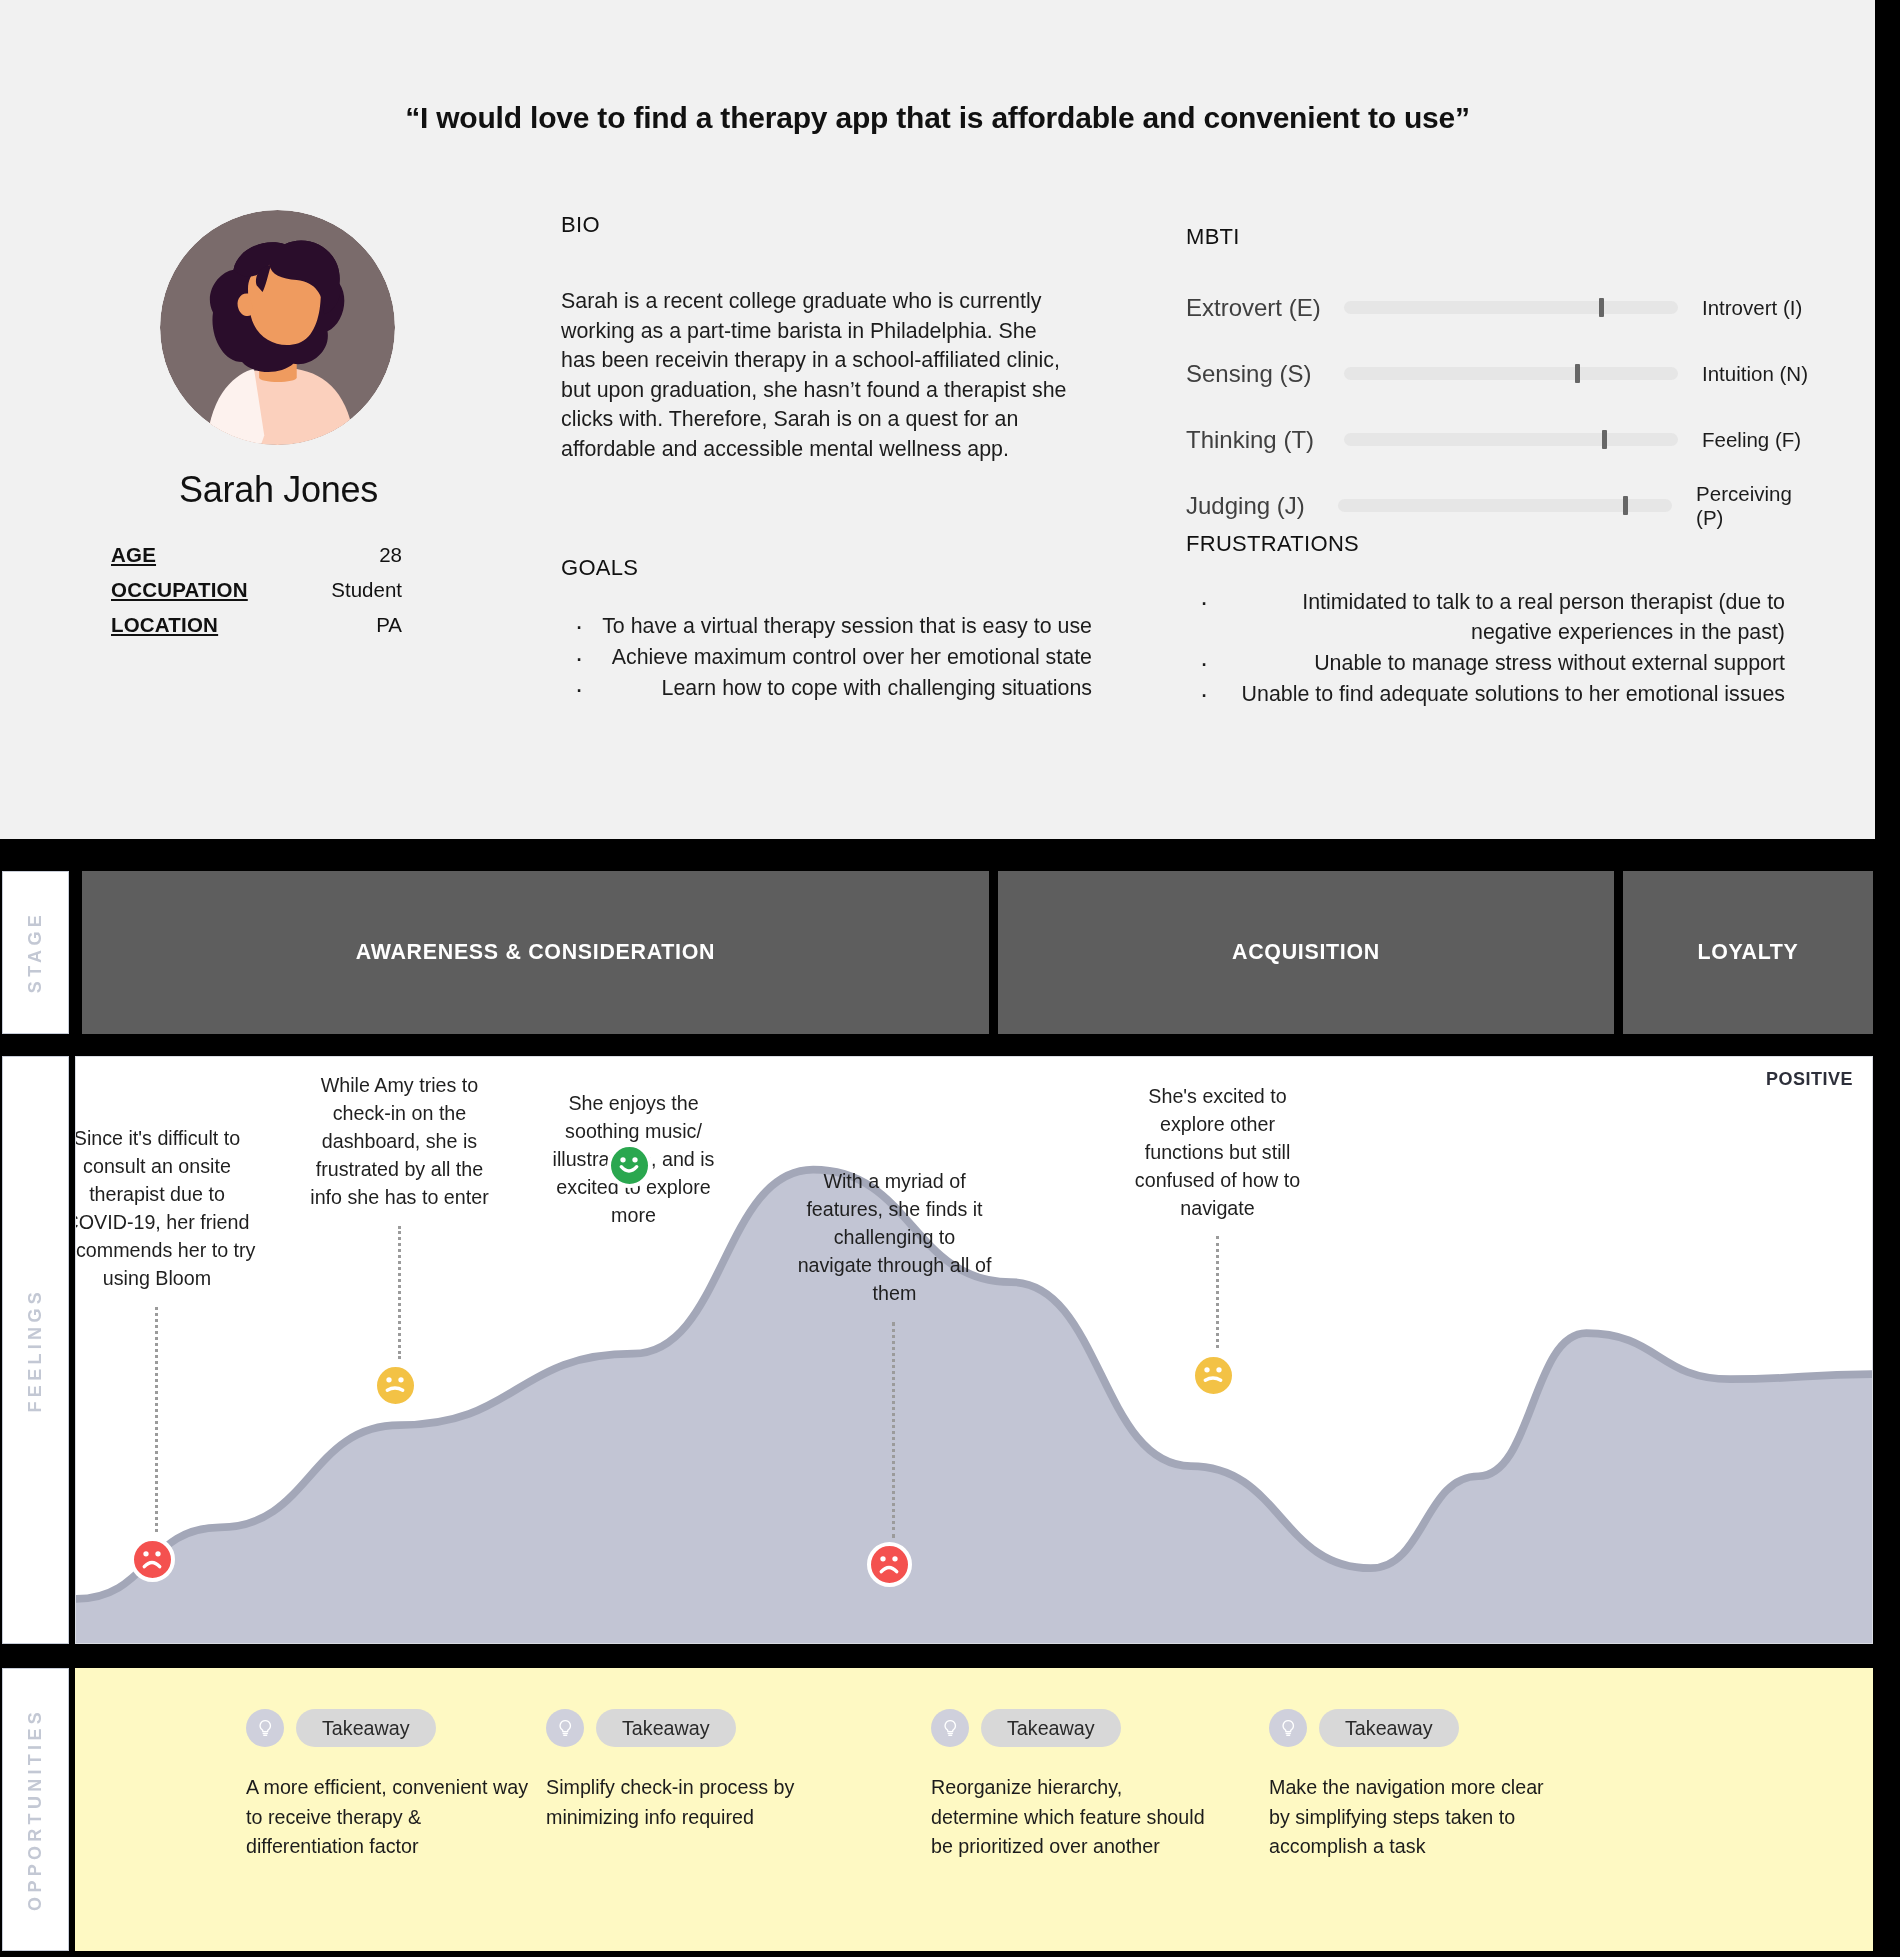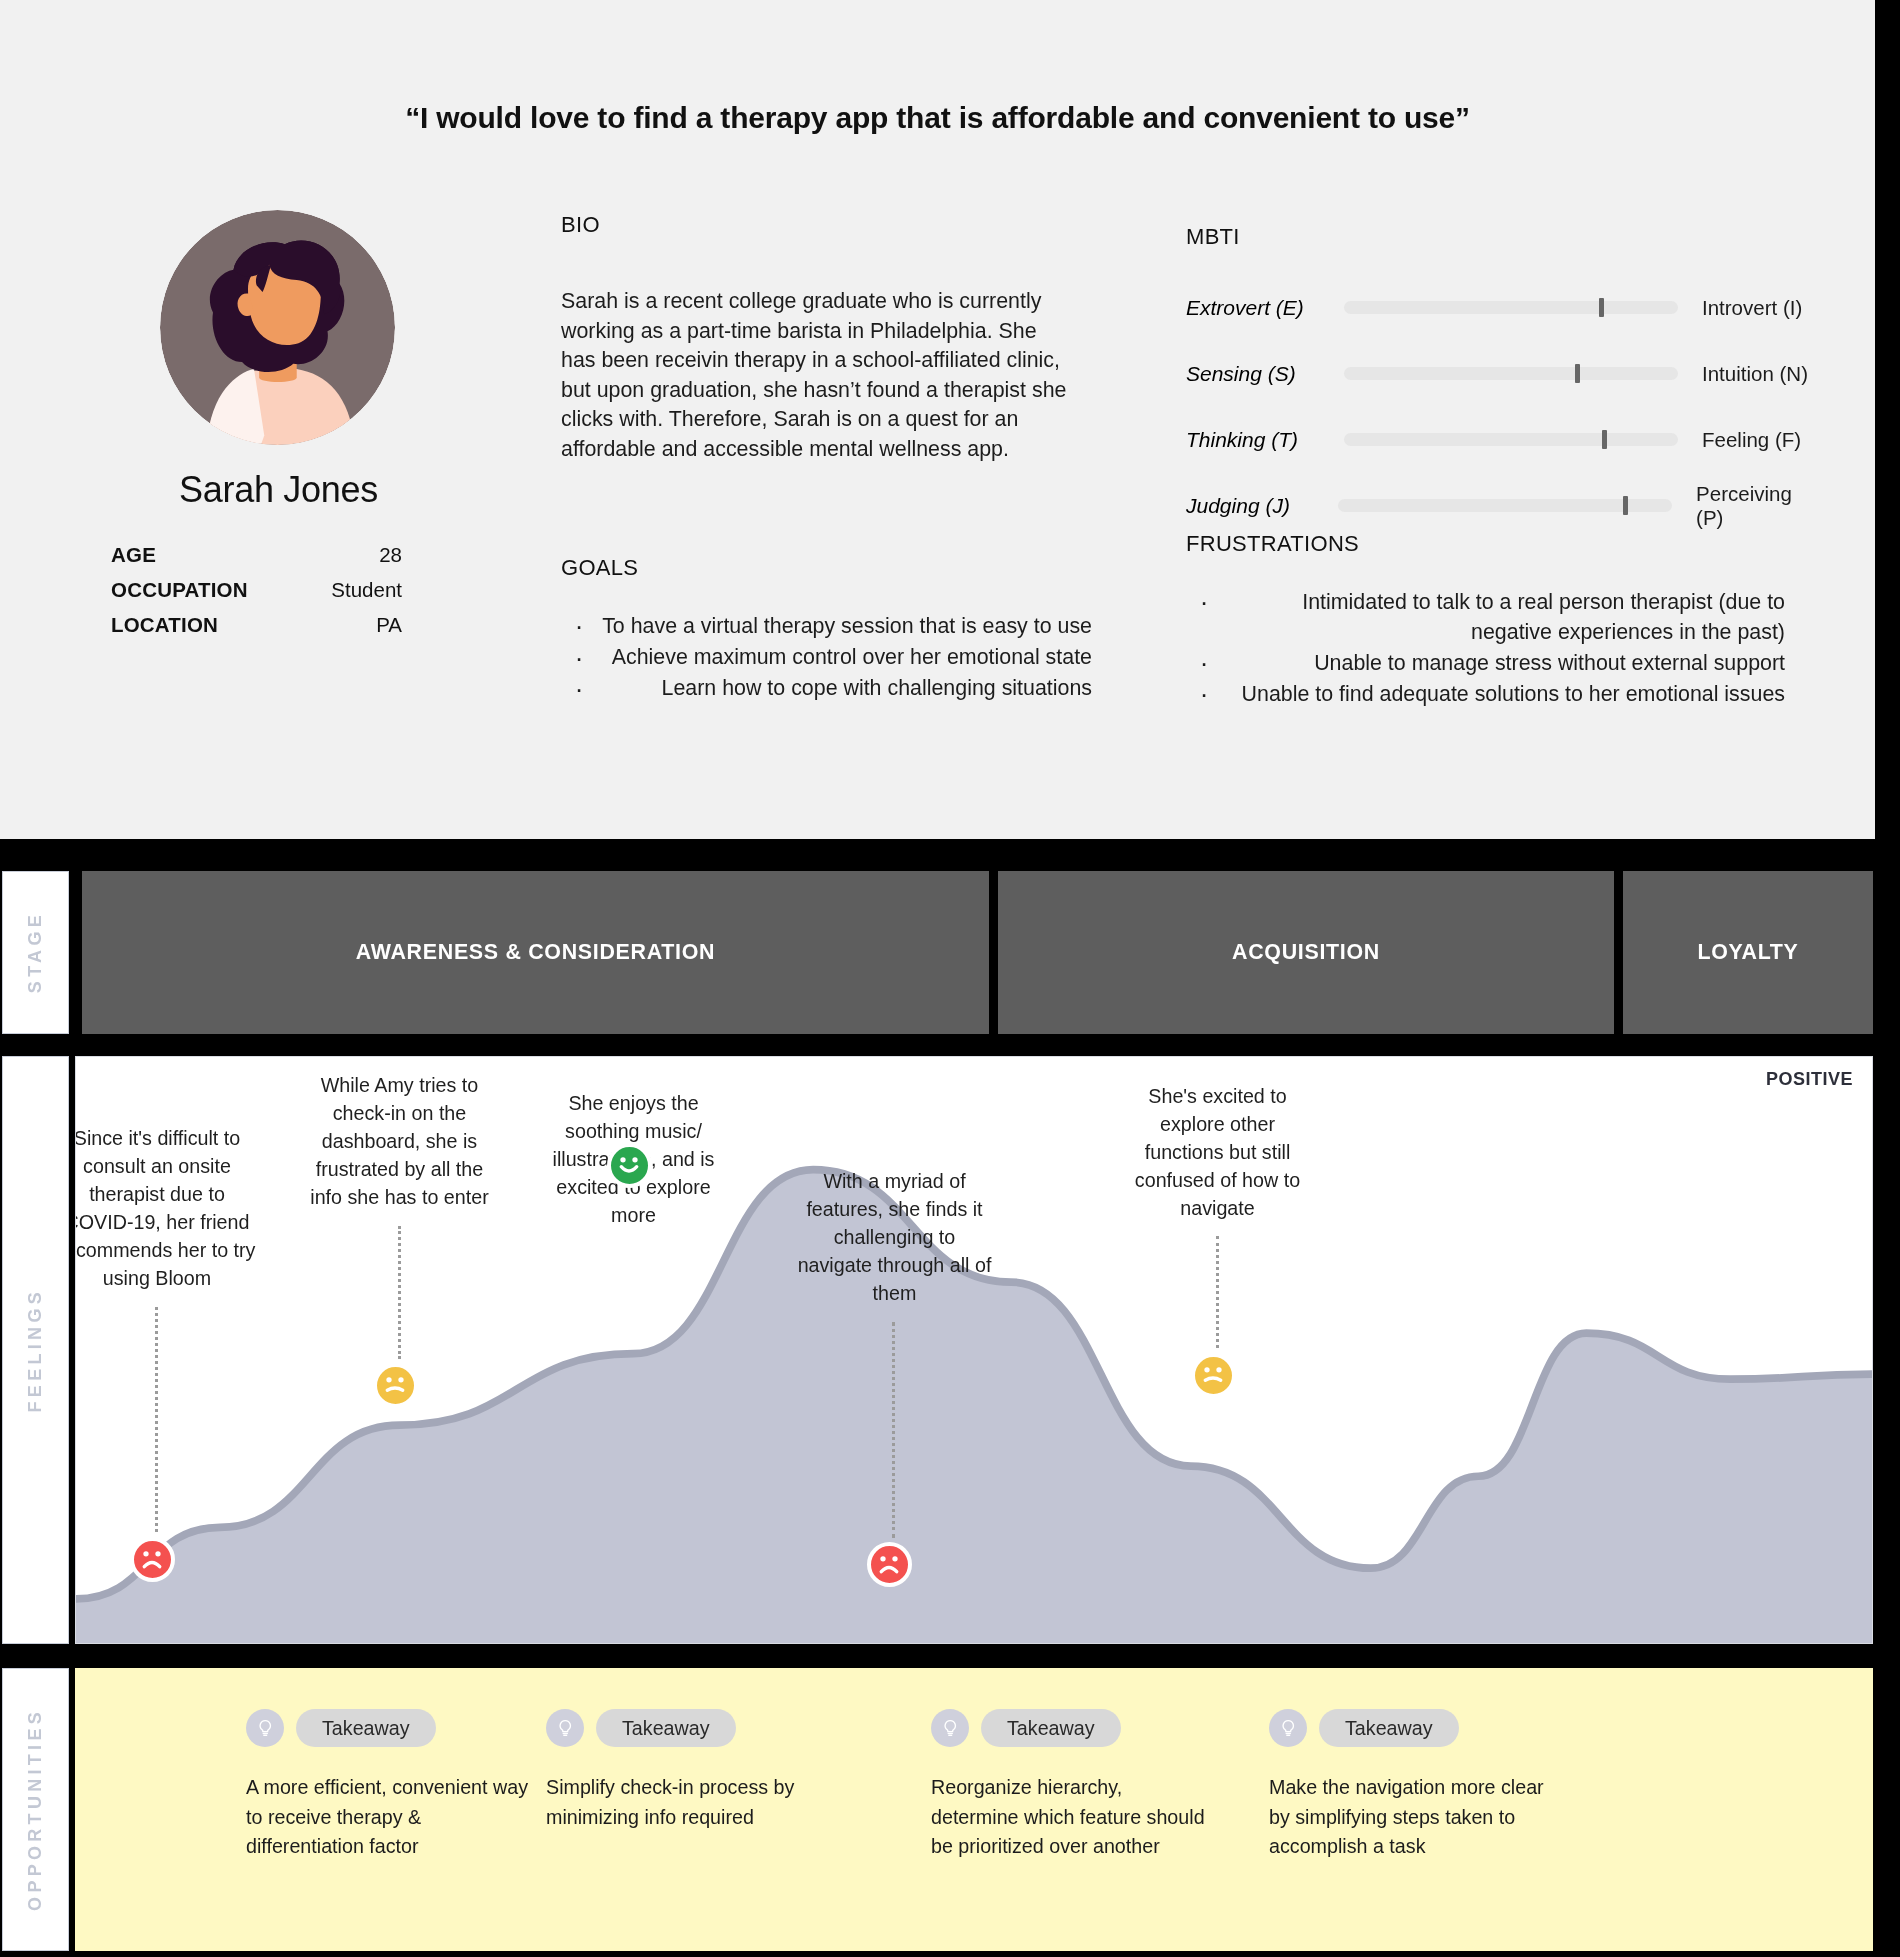--- a/index.html
+++ b/index.html
@@ -25,33 +25,33 @@
   }
   .avatar-wrap { position: absolute; left: 160px; top: 210px; }
   .avatar { width: 235px; height: 235px; border-radius: 50%; overflow: hidden; display:block; }
   .persona-name {
     position: absolute; left: 60px; top: 469px; width: 437px;
     text-align: center; font-size: 36px; font-weight: 500; color: #111;
     letter-spacing: -0.3px;
   }
   .facts { position: absolute; left: 111px; top: 543px; width: 291px; }
   .fact-row { display: flex; justify-content: space-between; align-items: baseline; margin-bottom: 11px; }
-  .fact-key { font-size: 20.5px; font-weight: 700; color: #111; letter-spacing: 0.2px; }
+  .fact-key { font-size: 20.5px; font-weight: 700; color: #111; letter-spacing: 0.2px; text-decoration: underline; }
   .fact-val { font-size: 20.5px; font-weight: 400; color: #111; }
 
   .col-head {
     font-size: 22px; font-weight: 400; color: #111; letter-spacing: 0.3px;
   }
   .bio-block { position: absolute; left: 561px; top: 212px; width: 514px; }
   .bio-text { margin-top: 49px; font-size: 21.4px; line-height: 1.38; color: #1c1c1c; }
 
   .mbti-block { position: absolute; left: 1186px; top: 212px; width: 634px; margin-top: 12px; }
   .mbti-rows { margin-top: 36px; }
   .mbti-row { display: flex; align-items: center; height: 43px; margin-bottom: 23px; }
-  .mbti-left { width: 158px; font-size: 21px; color: #000000; font-style: italic; }
+  .mbti-left { width: 158px; font-size: 24px; color: #404040; }
   .mbti-bar { position: relative; flex: 0 0 334px; height: 13.7px; background: #e6e6e6; border-radius: 6.8px; }
   .mbti-dot { position: absolute; top: -2.6px; width: 5.1px; height: 19px; background: #666; border-radius: 0.9px; }
   .mbti-right { margin-left: 24px; font-size: 20.5px; color: #1c1c1c; }
 
   .goals-block { position: absolute; left: 561px; top: 555px; width: 531px; }
   .frust-block { position: absolute; left: 1186px; top: 531px; width: 599px; }
   .bullets { margin-top: 31px; list-style: none; }
   .bullets li {
     position: relative; padding-left: 34px; margin-bottom: 1.7px;
     font-size: 21.4px; line-height: 1.38; color: #1c1c1c; text-align: right;

